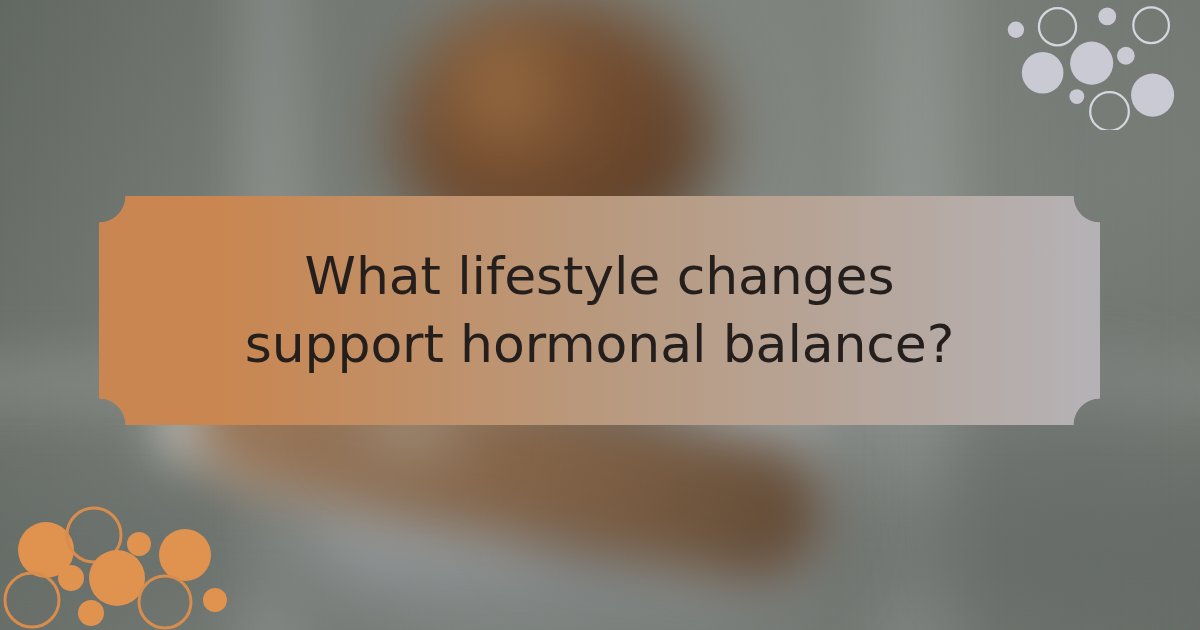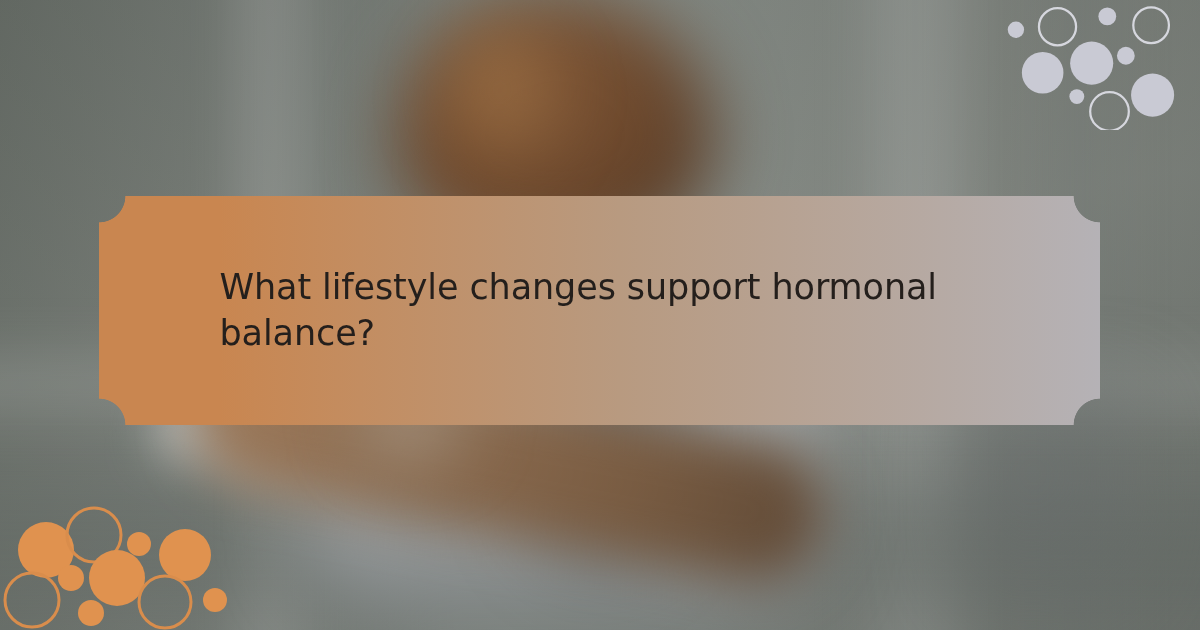--- a/index.html
+++ b/index.html
@@ -161,23 +161,23 @@
       radial-gradient(circle 26px at 0 0,     transparent 0 26px, #000 26.7px),
       radial-gradient(circle 26px at 100% 0,  transparent 0 26px, #000 26.7px),
       radial-gradient(circle 26px at 0 100%,  transparent 0 26px, #000 26.7px),
       radial-gradient(circle 26px at 100% 100%, transparent 0 26px, #000 26.7px);
     mask-composite: intersect;
   }
 
   #quote-text {
     margin: 0;
     width: 760px;
-    text-align: left;
+    text-align: center;
     font-family: "DejaVu Sans", sans-serif;
-    font-size: 35px;
+    font-size: 52px;
     font-weight: 400;
     line-height: 1.30;
     color: #241f1c;
     letter-spacing: -0.1px;
   }
 </style>
 </head>
 <body>
 
 <div id="stage" style="background-color: rgb(124, 129, 124);">

